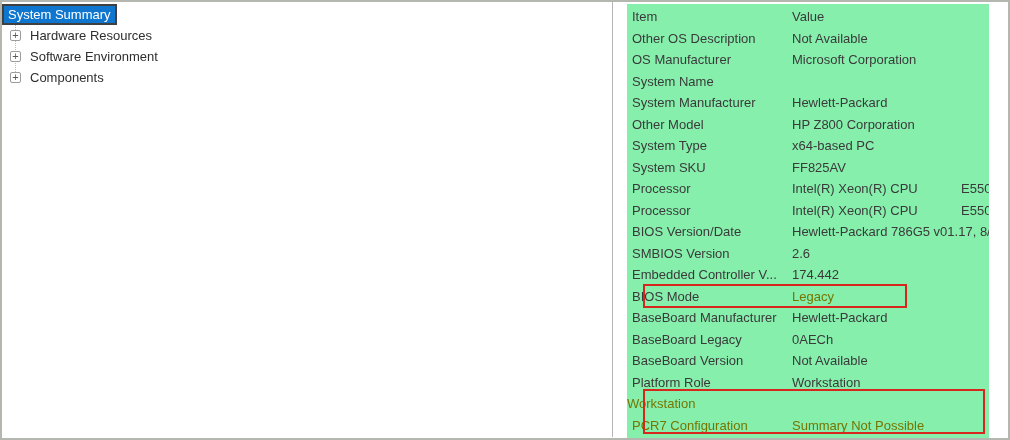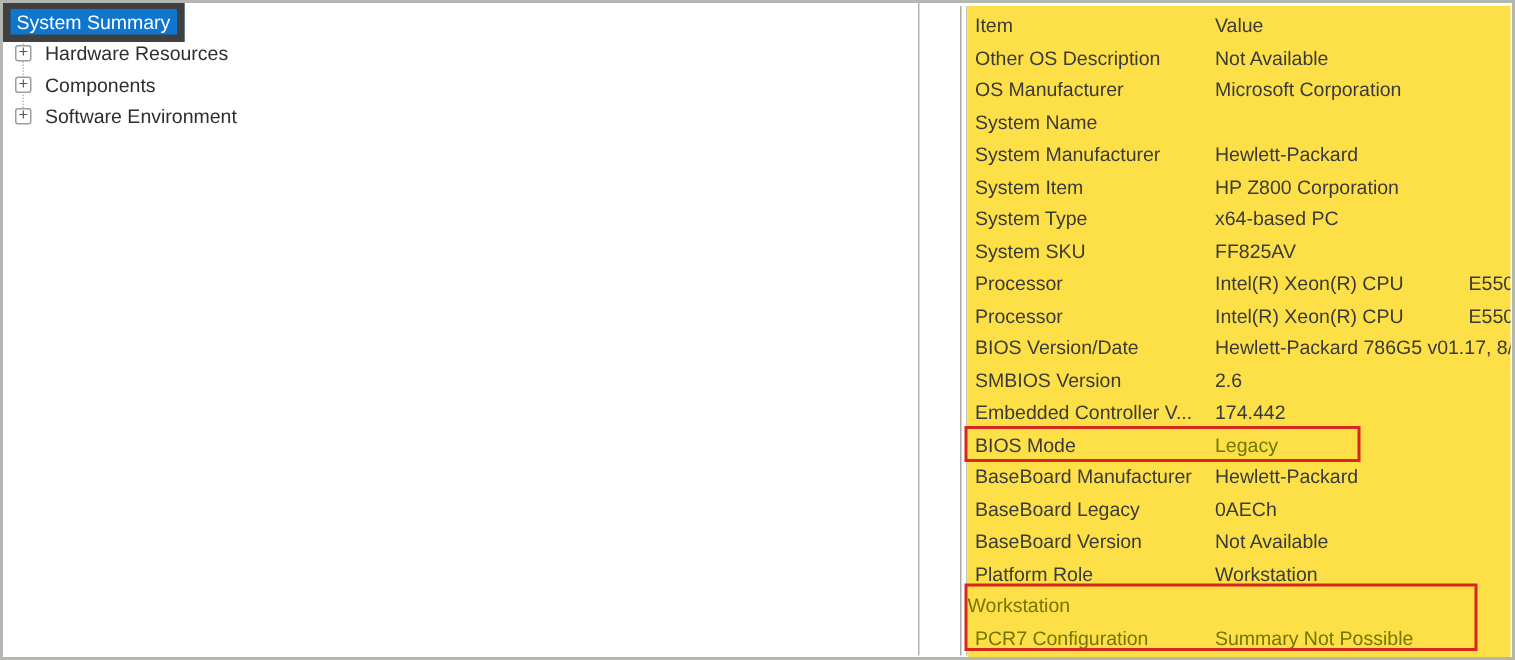--- a/index.html
+++ b/index.html
@@ -49,33 +49,33 @@
     vertical-align:middle;
     position:relative;top:-1px;
   }
   .tree-label{
     padding:2px 4px;
     color:#2e2e2e;
   }
   .tree-row.selected .tree-label{
     background:#0f76cf;
     color:#fff;
-    border:5px solid #404040;
+    border:2px solid #404040;
     padding:1px 4px;
   }
   
   .divider-a{position:absolute;left:638px;top:2px;height:433px;width:1px;background:#a9a9a9;}
   .divider-b{position:absolute;left:642px;top:2px;height:433px;width:1px;background:#c3c3c3;}
   
   .details-pane{
-    position:absolute;left:643px;top:2px;
+    position:absolute;left:625px;top:2px;
     width:362px;height:433px;
     padding-top:2px;
     overflow:hidden;
-    background:#fde047;
+    background:#86efac;
   }
   .row{
     display:flex;
     height:21.5px;line-height:21.5px;
     white-space:nowrap;
   }
   .c-item{
     flex:none;
     width:160px;
     padding-left:5px;
@@ -101,22 +101,22 @@
 </head>
 <body>
 
 <div class="window">
 
   <div class="tree-pane">
     <div class="tree-vline"></div>
     <div id="tree-items">
         <div class="tree-row selected"><span class="tree-label">System Summary</span></div>
         <div class="tree-row"><span class="plusbox">+</span><span class="tree-label">Hardware Resources</span></div>
+        <div class="tree-row"><span class="plusbox">+</span><span class="tree-label">Software Environment</span></div>
         <div class="tree-row"><span class="plusbox">+</span><span class="tree-label">Components</span></div>
-        <div class="tree-row"><span class="plusbox">+</span><span class="tree-label">Software Environment</span></div>
       </div>
   </div>
 
   <div class="divider-a"></div>
   <div class="divider-b"></div>
 
   <div class="details-pane">
     <div class="row">
       <span class="c-item">Item</span>
       <span class="c-value">Value</span>
@@ -131,21 +131,21 @@
           <span class="c-value">Microsoft Corporation</span>
         </div>
         <div class="row">
           <span class="c-item">System Name</span>
         </div>
         <div class="row">
           <span class="c-item">System Manufacturer</span>
           <span class="c-value">Hewlett-Packard</span>
         </div>
         <div class="row">
-          <span class="c-item">System Item</span>
+          <span class="c-item">Other Model</span>
           <span class="c-value">HP Z800 Corporation</span>
         </div>
         <div class="row">
           <span class="c-item">System Type</span>
           <span class="c-value">x64-based PC</span>
         </div>
         <div class="row">
           <span class="c-item">System SKU</span>
           <span class="c-value">FF825AV</span>
         </div>

